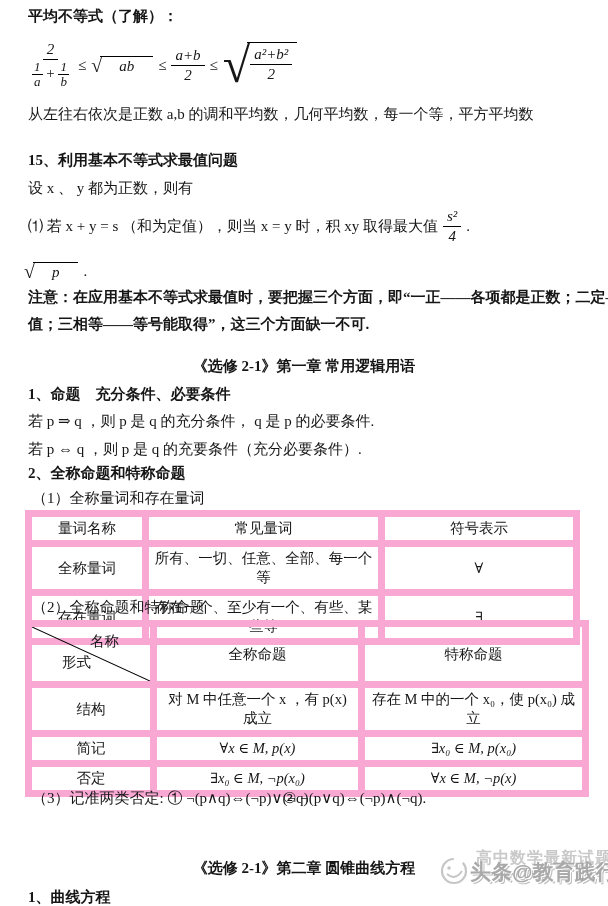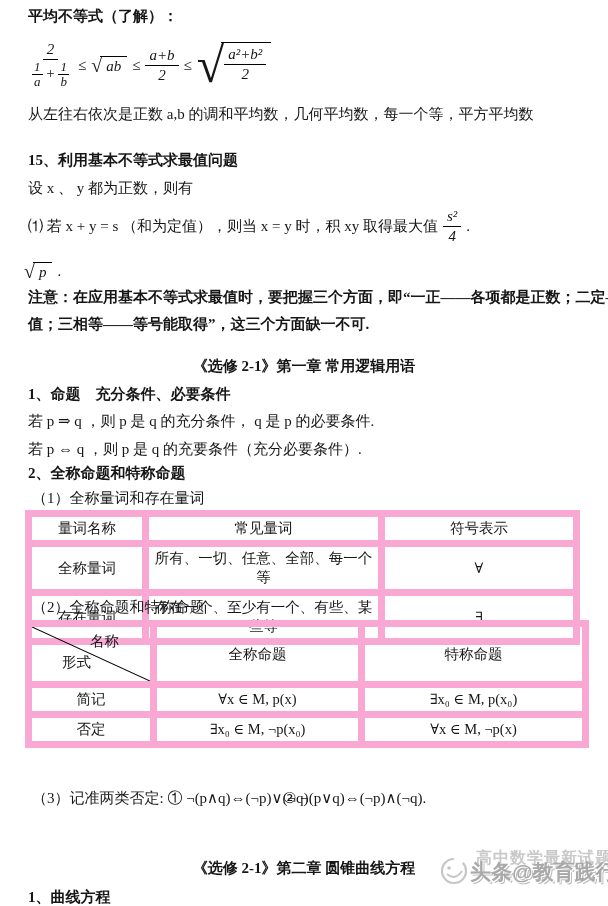--- a/index.html
+++ b/index.html
@@ -7,29 +7,29 @@
        font-family:"Liberation Serif","DejaVu Serif",serif;
        color:#161616;font-size:15px;}
   .page{position:relative;width:608px;height:906px;background:#fff;}
   .abs{position:absolute;}
   .bold{font-weight:bold;}
   .center{left:0;width:608px;text-align:center;}
   .nowrap{white-space:nowrap;}
 
   
   .mathline{display:flex;align-items:center;gap:5px;}
-  .it{text-align:center;}
+  .it{font-style:italic;text-align:center;}
   .frac{display:inline-flex;flex-direction:column;align-items:center;vertical-align:middle;}
   .frac .fn{display:block;padding:0 4px;border-bottom:1px solid #000;text-align:center;line-height:1.25;font-style:italic;}
   .frac .fd{display:block;padding:0 4px;text-align:center;line-height:1.25;font-style:italic;}
   .sfrac .fn,.sfrac .fd{font-size:13px;padding:0 2px;line-height:1.1;}
   .denrow{display:inline-flex;align-items:center;gap:2px;}
   .sqrt{display:inline-flex;align-items:center;}
   .sqrt .sign{font-style:normal;font-size:20px;line-height:1;margin-right:-2px;}
-  .sqrt .rad{border-top:1px solid #000;padding:0 6px;line-height:1.2;font-style:italic;}
+  .sqrt .rad{border-top:1px solid #000;padding:0 19px;line-height:1.2;font-style:italic;}
   .sqrt-tall{align-items:flex-start;}
   .sqrt-tall .sign{font-size:50px;font-weight:300;line-height:0.92;margin-right:-3px;}
   .sqrt-tall .rad{padding:2px 5px 0 3px;}
   .op{font-style:normal;}
 
   
   table{border-collapse:collapse;table-layout:fixed;}
   td{border:7px solid #f9a8d4;text-align:center;vertical-align:middle;font-size:14.5px;padding:2px 3px;overflow:hidden;}
   .t2-head td{height:50px;}
   
@@ -162,20 +162,25 @@
       <td class="diag">
         <svg viewBox="0 0 125 50" preserveAspectRatio="none">
           <line x1="0" y1="0" x2="125" y2="50" stroke="#000" stroke-width="1"></line>
         </svg>
         <span class="corner-top">名称</span>
         <span class="corner-bottom">形式</span>
       </td>
       <td>全称命题</td>
       <td>特称命题</td>
     </tr>
+    <tr style="height:36px">
+      <td>结构</td>
+      <td>对 M 中任意一个 x ，有 p(x) 成立</td>
+      <td>存在 M 中的一个 x₀，使 p(x₀) 成立</td>
+    </tr>
     <tr style="height:29px">
       <td>简记</td>
       <td class="it">∀x ∈ M, p(x)</td>
       <td class="it">∃x₀ ∈ M, p(x₀)</td>
     </tr>
     <tr style="height:30px">
       <td>否定</td>
       <td class="it">∃x₀ ∈ M, ¬p(x₀)</td>
       <td class="it">∀x ∈ M, ¬p(x)</td>
     </tr>

